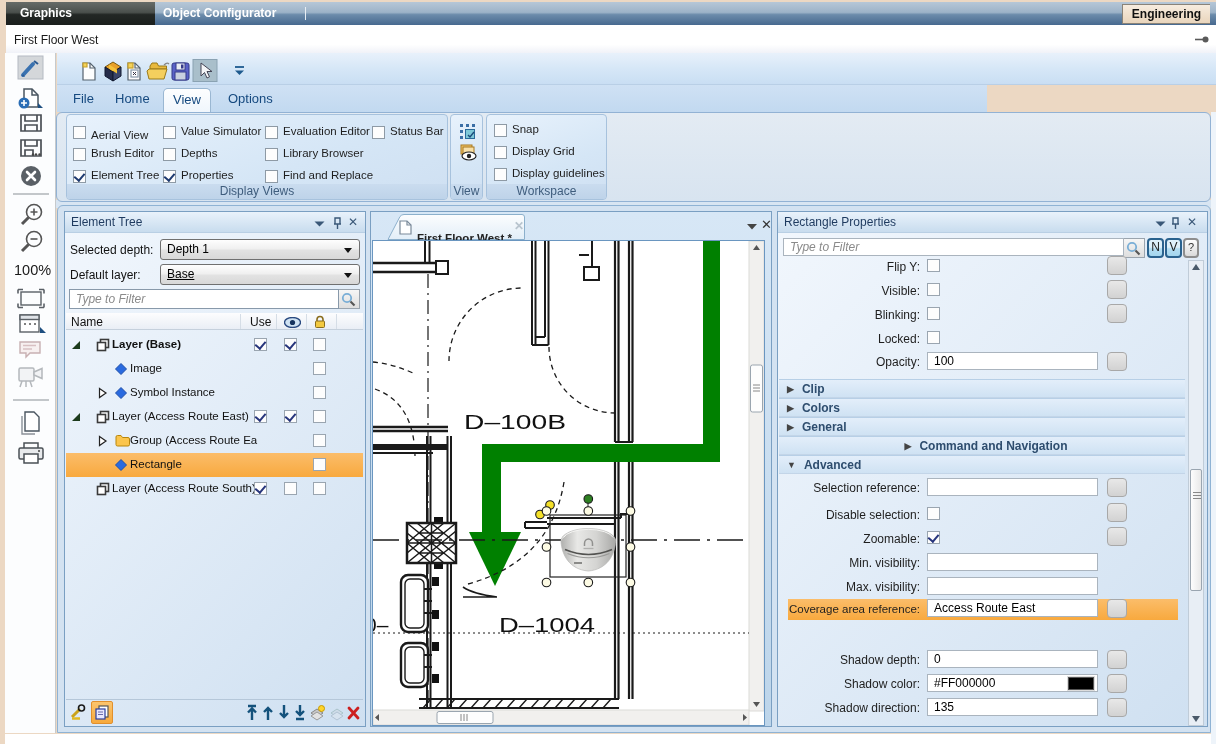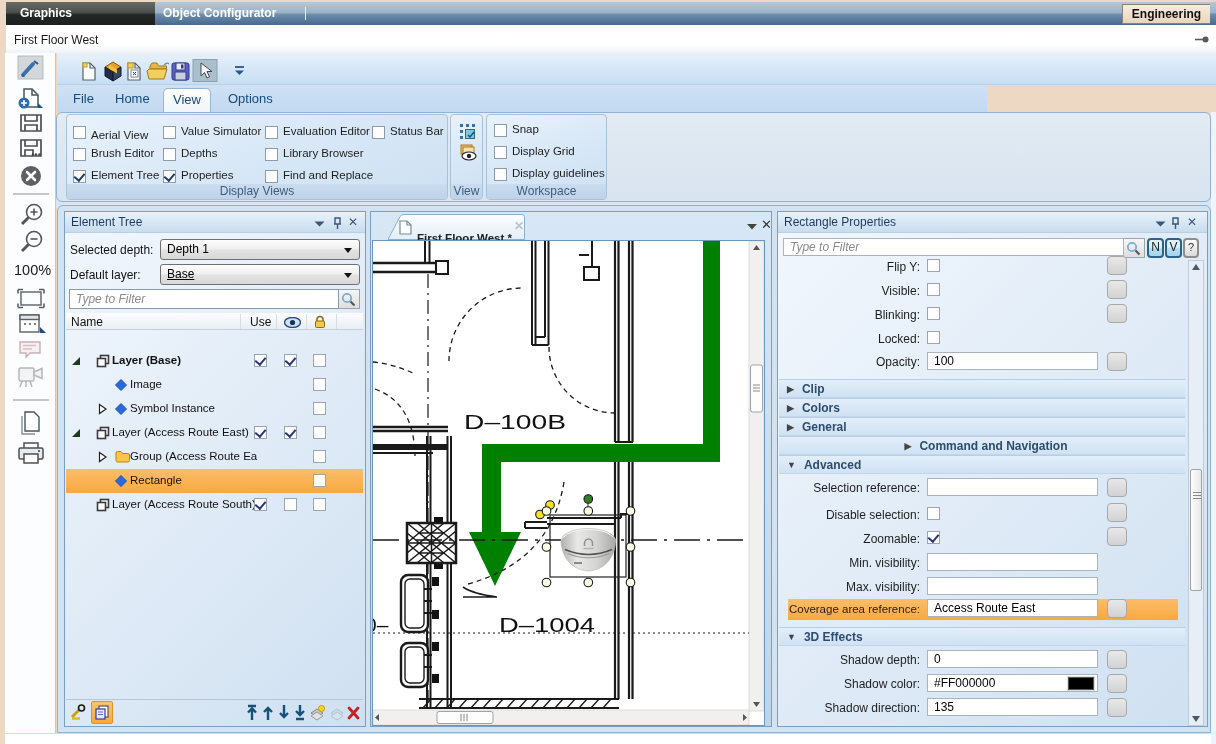--- a/index.html
+++ b/index.html
@@ -35,21 +35,21 @@
 .panel { position:absolute; border:1px solid #7a9fc2; background:linear-gradient(135deg,#f2f7fd,#cfe0f1); }
 .ptitle { position:absolute; left:0; top:0; width:100%; height:21px; background:linear-gradient(#e9f2fb,#c8dcee); color:#1e3a5f; font-size:12px; line-height:21px; padding-left:6px; border-bottom:1px solid #b9cfe4; }
 
 #etree { left:64px; top:211px; width:302px; height:516px; }
 .combo { position:absolute; height:21px; background:linear-gradient(#fefefe,#f0f0f0 45%,#e2e2e2 55%,#d8d8d8); border:1px solid #707070; border-radius:3px; font-size:12px; color:#000; line-height:19px; padding-left:6px; }
 .combo:after { content:""; position:absolute; right:7px; top:8px; border:4px solid transparent; border-top:5px solid #111; }
 .tlbl { position:absolute; font-size:12px; color:#111; }
 #filterbox { position:absolute; left:4px; top:77px; width:270px; height:20px; background:#fff; border:1px solid #8899aa; font-size:12px; font-style:italic; color:#8a8a8a; line-height:18px; padding-left:6px; }
 #filterbtn { position:absolute; left:274px; top:77px; width:21px; height:20px; background:linear-gradient(#f6f6f6,#dedede); border:1px solid #9aa4ae; border-left:none; }
 #thead { position:absolute; left:1px; top:101px; width:297px; height:17px; background:linear-gradient(#fdfdfe,#e9eef5); border-bottom:1px solid #c5d0dc; font-size:12px; color:#111; }
-.trow { position:absolute; left:1px; width:297px; height:24px; font-size:11.5px; color:#111;margin-top:16px; }
+.trow { position:absolute; left:1px; width:297px; height:24px; font-size:11.5px; color:#111; }
 .tcb { position:absolute; width:13px; height:13px; background:#fdfdfd; border:1px solid #9aa5b0; top:5px; }
 .tcb.chk:after { content:""; position:absolute; left:2px; top:0px; width:5px; height:8px; border:solid #27357c; border-width:0 2px 2px 0; transform:rotate(40deg); }
 #ebot { position:absolute; left:1px; bottom:1px; width:297px; height:26px; border-top:1px solid #b5c7d9; }
 
 #cpanel { left:370px; top:211px; width:402px; height:516px; border:1px solid #7a9fc2; background:linear-gradient(#d7e7f6,#bdd5ea); }
 #ctabin { position:absolute; left:26px; top:20px; width:139px; height:21px; font-size:11.5px; font-weight:bold; color:#222; }
 #canvas { position:absolute; left:1px; top:28px; width:393px; height:486px; background:#fff; border:1px solid #6a96c0; overflow:hidden; }
 
 #rpanel { left:777px; top:211px; width:431px; height:516px; }
 .ftxt { position:absolute; background:#fff; border:1px solid #aab4be; font-size:12px; color:#000; line-height:16px; padding-left:6px; height:18px; }
@@ -611,21 +611,20 @@
     <div class="sbtn" style="left:329px; top:315px;"></div>
   <div class="plbl" style="left:20px; top:344px; width:122px;">Min. visibility:</div>
     <div class="ftxt" style="left:149px; top:341px; width:171px;"></div>
   <div class="plbl" style="left:20px; top:368px; width:122px;">Max. visibility:</div>
     <div class="ftxt" style="left:149px; top:365px; width:171px;"></div>
   <div style="position:absolute;left:10px;top:387px;width:390px;height:21px;background:linear-gradient(#fbbd6a,#f8a93e);"></div>
   <div class="plbl" style="left:4px; top:391px; width:138px; font-size:11.5px;">Coverage area reference:</div>
     <div class="ftxt" style="left:149px; top:387px; width:171px;">Access Route East</div>
     <div class="sbtn" style="left:329px; top:387px;"></div>
 
-  <div class="sect" style="top:415px; font-weight:bold;"><span class="ar">▼</span>3D Effects</div>
   <div class="plbl" style="left:20px; top:441px; width:122px;">Shadow depth:</div>
     <div class="ftxt" style="left:149px; top:438px; width:171px;">0</div>
     <div class="sbtn" style="left:329px; top:438px;"></div>
   <div class="plbl" style="left:20px; top:465px; width:122px;">Shadow color:</div>
     <div class="ftxt" style="left:149px; top:462px; width:171px;">#FF000000</div>
     <div class="sbtn" style="left:329px; top:462px;"></div>
   <div style="position:absolute;left:290px;top:465px;width:26px;height:13px;background:#000;border:1px solid #555;outline:1px solid #ddd;"></div>
   <div class="plbl" style="left:20px; top:489px; width:122px;">Shadow direction:</div>
     <div class="ftxt" style="left:149px; top:486px; width:171px;">135</div>
     <div class="sbtn" style="left:329px; top:486px;"></div>

